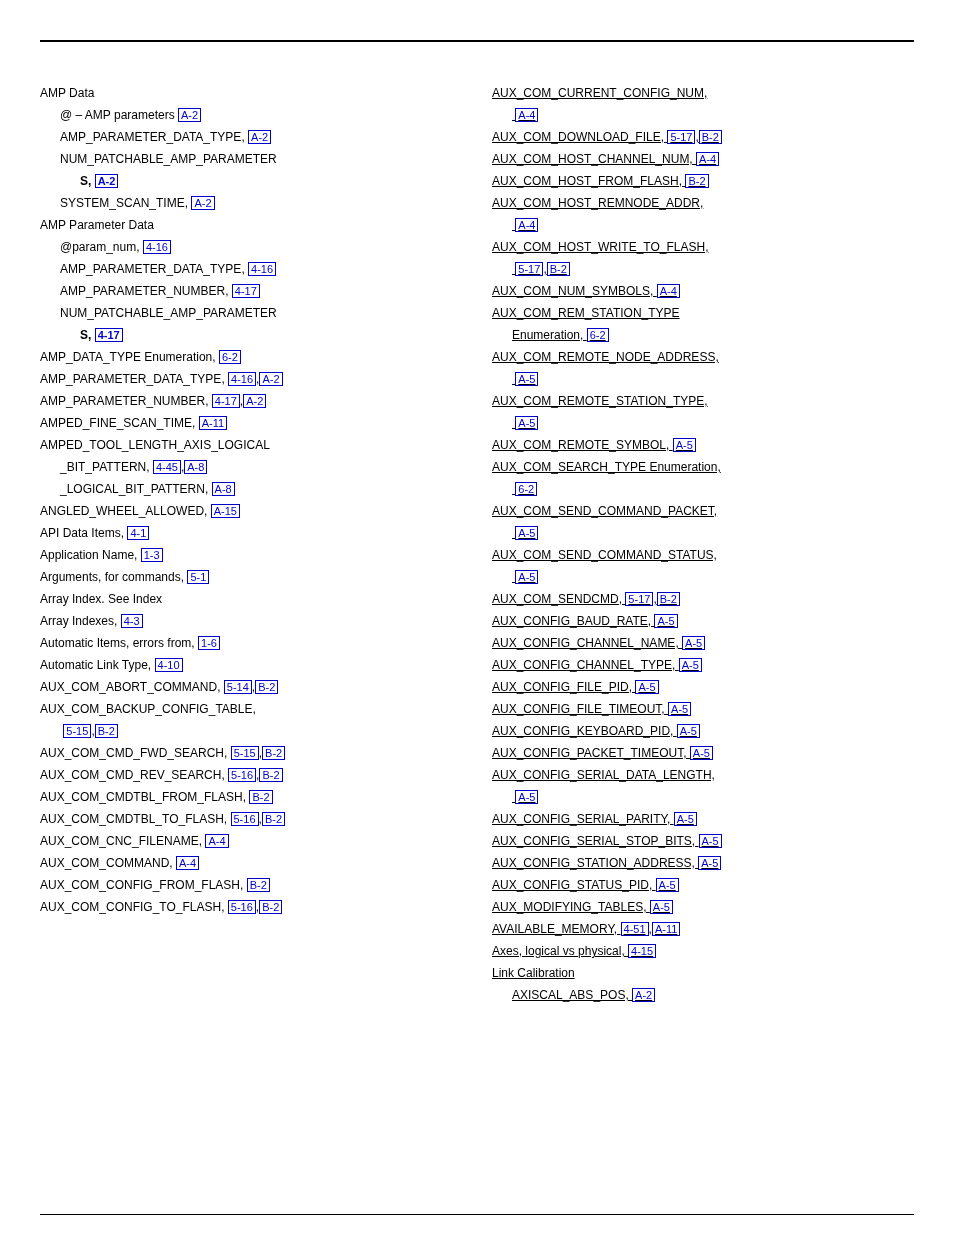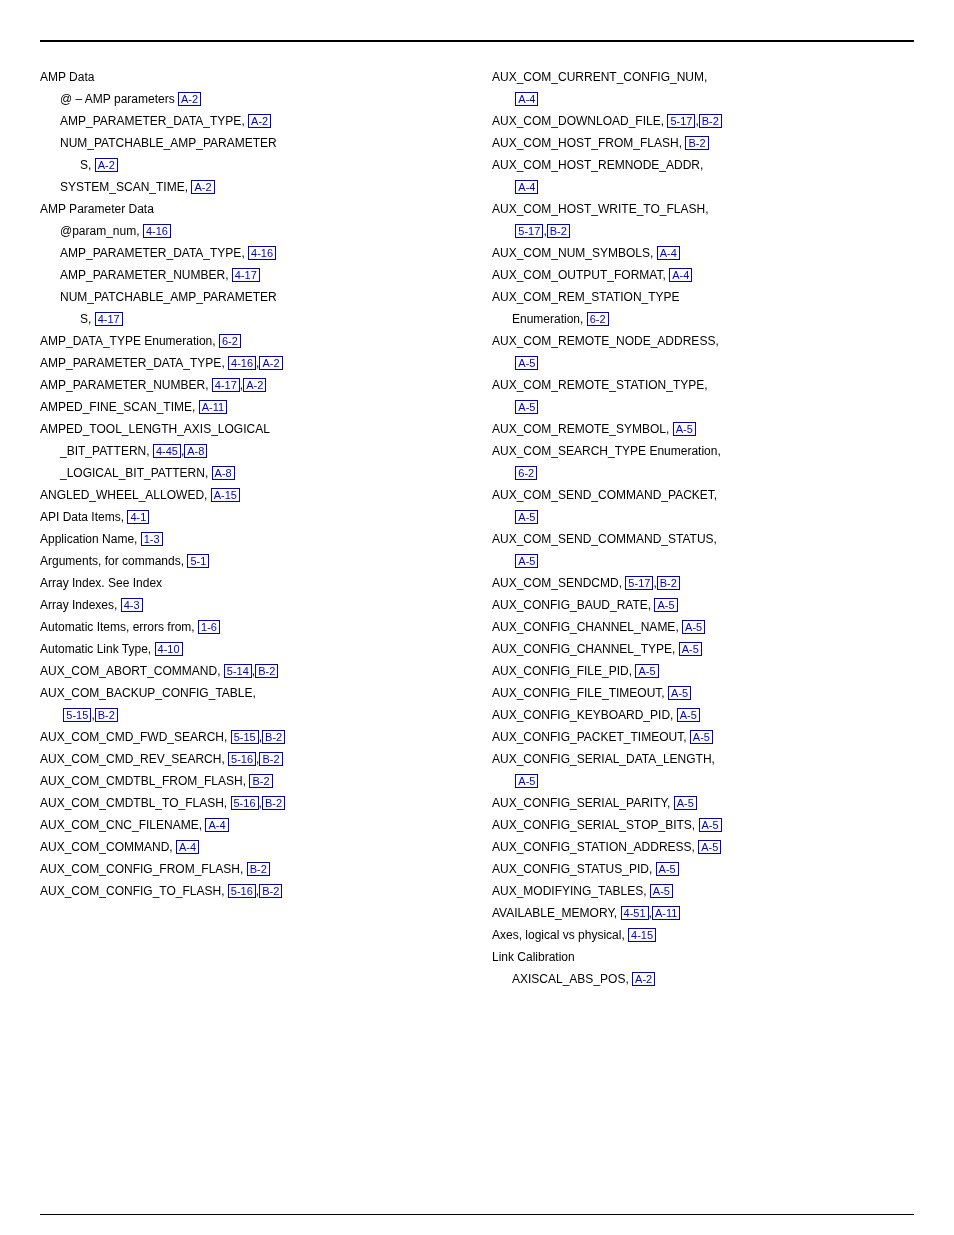--- a/index.html
+++ b/index.html
@@ -24,40 +24,42 @@
     .bottom-rule {
       border-top: 1px solid #000;
       margin: 0 40px;
       position: absolute;
       bottom: 60px;
       left: 0;
       right: 0;
     }
     .content {
       display: flex;
-      padding: 26px 40px 80px 40px;
+      padding: 42px 40px 80px 40px;
       gap: 30px;
     }
     .col-left {
       flex: 1;
       min-width: 0;
     }
     .col-right {
       flex: 1;
       min-width: 0;
+      text-decoration: underline;
     }
     .index-entry {
       margin-bottom: 4px;
       line-height: 1.5;
     }
     .index-entry.indented {
       padding-left: 20px;
     }
     .index-entry.indented2 {
       padding-left: 40px;
+      font-weight: bold;
     }
     .entry-text {
       color: #000;
     }
     a.ref, .ref {
       color: #0000cc;
       text-decoration: none;
       border: 1px solid #0000cc;
       padding: 0 2px;
       font-size: 11px;
@@ -107,27 +109,27 @@
         <div class="index-entry"><span class="entry-text">AUX_COM_CMDTBL_TO_FLASH,&nbsp;</span><a class="ref">5-16</a><span>,</span><a class="ref">B-2</a></div>
         <div class="index-entry"><span class="entry-text">AUX_COM_CNC_FILENAME,&nbsp;</span><a class="ref">A-4</a></div>
         <div class="index-entry"><span class="entry-text">AUX_COM_COMMAND,&nbsp;</span><a class="ref">A-4</a></div>
         <div class="index-entry"><span class="entry-text">AUX_COM_CONFIG_FROM_FLASH,&nbsp;</span><a class="ref">B-2</a></div>
         <div class="index-entry"><span class="entry-text">AUX_COM_CONFIG_TO_FLASH,&nbsp;</span><a class="ref">5-16</a><span>,</span><a class="ref">B-2</a></div>
       </div>
     <div class="col-right" id="right-col">
         <div class="index-entry"><span class="entry-text">AUX_COM_CURRENT_CONFIG_NUM,</span></div>
         <div class="index-entry indented"><span class="entry-text">&nbsp;</span><a class="ref">A-4</a></div>
         <div class="index-entry"><span class="entry-text">AUX_COM_DOWNLOAD_FILE,&nbsp;</span><a class="ref">5-17</a><span>,</span><a class="ref">B-2</a></div>
+        <div class="index-entry"><span class="entry-text">AUX_COM_HOST_CHANNEL_NUM,&nbsp;</span><a class="ref">A-4</a></div>
         <div class="index-entry"><span class="entry-text">AUX_COM_HOST_FROM_FLASH,&nbsp;</span><a class="ref">B-2</a></div>
         <div class="index-entry"><span class="entry-text">AUX_COM_HOST_REMNODE_ADDR,</span></div>
         <div class="index-entry indented"><span class="entry-text">&nbsp;</span><a class="ref">A-4</a></div>
         <div class="index-entry"><span class="entry-text">AUX_COM_HOST_WRITE_TO_FLASH,</span></div>
         <div class="index-entry indented"><span class="entry-text">&nbsp;</span><a class="ref">5-17</a><span>,</span><a class="ref">B-2</a></div>
         <div class="index-entry"><span class="entry-text">AUX_COM_NUM_SYMBOLS,&nbsp;</span><a class="ref">A-4</a></div>
-        <div class="index-entry"><span class="entry-text">AUX_COM_OUTPUT_FORMAT,&nbsp;</span><a class="ref">A-4</a></div>
         <div class="index-entry"><span class="entry-text">AUX_COM_REM_STATION_TYPE</span></div>
         <div class="index-entry indented"><span class="entry-text">Enumeration,&nbsp;</span><a class="ref">6-2</a></div>
         <div class="index-entry"><span class="entry-text">AUX_COM_REMOTE_NODE_ADDRESS,</span></div>
         <div class="index-entry indented"><span class="entry-text">&nbsp;</span><a class="ref">A-5</a></div>
         <div class="index-entry"><span class="entry-text">AUX_COM_REMOTE_STATION_TYPE,</span></div>
         <div class="index-entry indented"><span class="entry-text">&nbsp;</span><a class="ref">A-5</a></div>
         <div class="index-entry"><span class="entry-text">AUX_COM_REMOTE_SYMBOL,&nbsp;</span><a class="ref">A-5</a></div>
         <div class="index-entry"><span class="entry-text">AUX_COM_SEARCH_TYPE Enumeration,</span></div>
         <div class="index-entry indented"><span class="entry-text">&nbsp;</span><a class="ref">6-2</a></div>
         <div class="index-entry"><span class="entry-text">AUX_COM_SEND_COMMAND_PACKET,</span></div>

